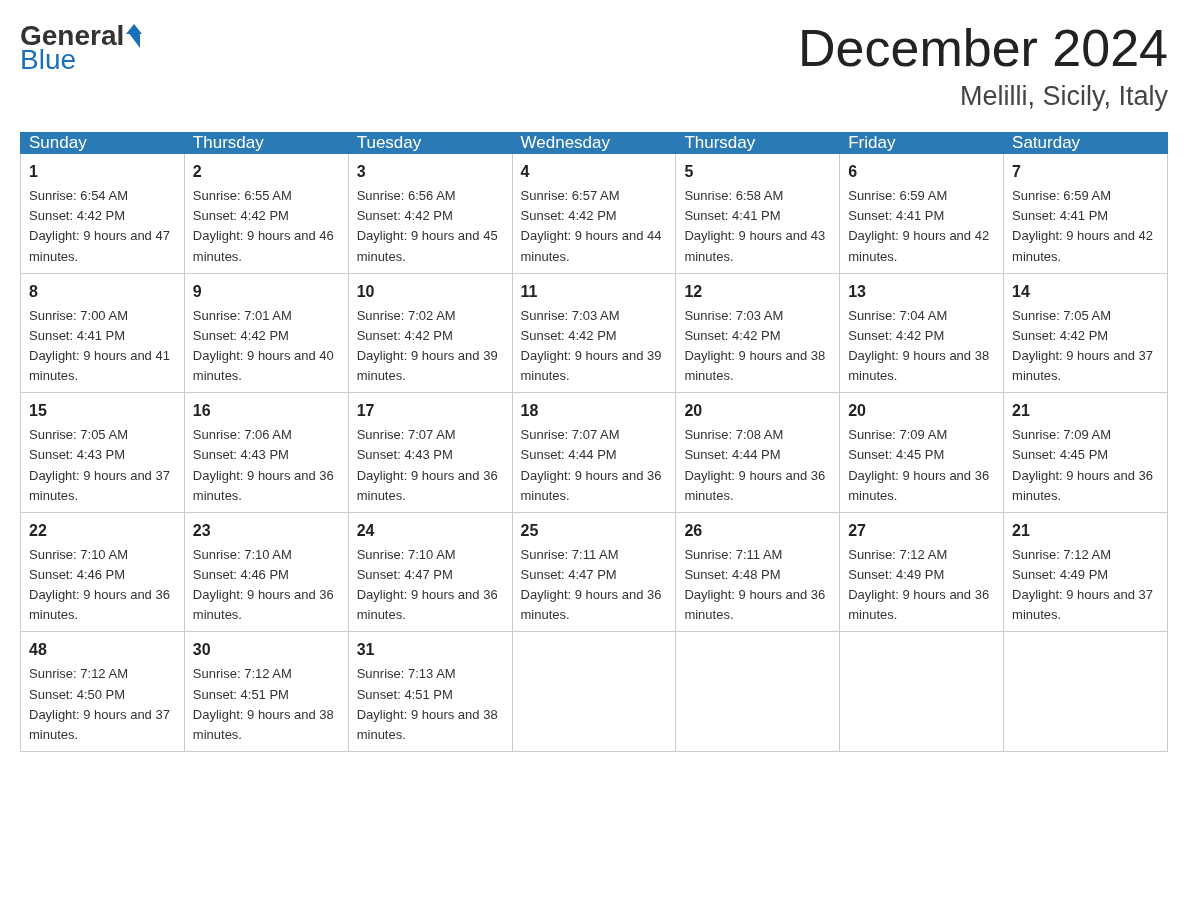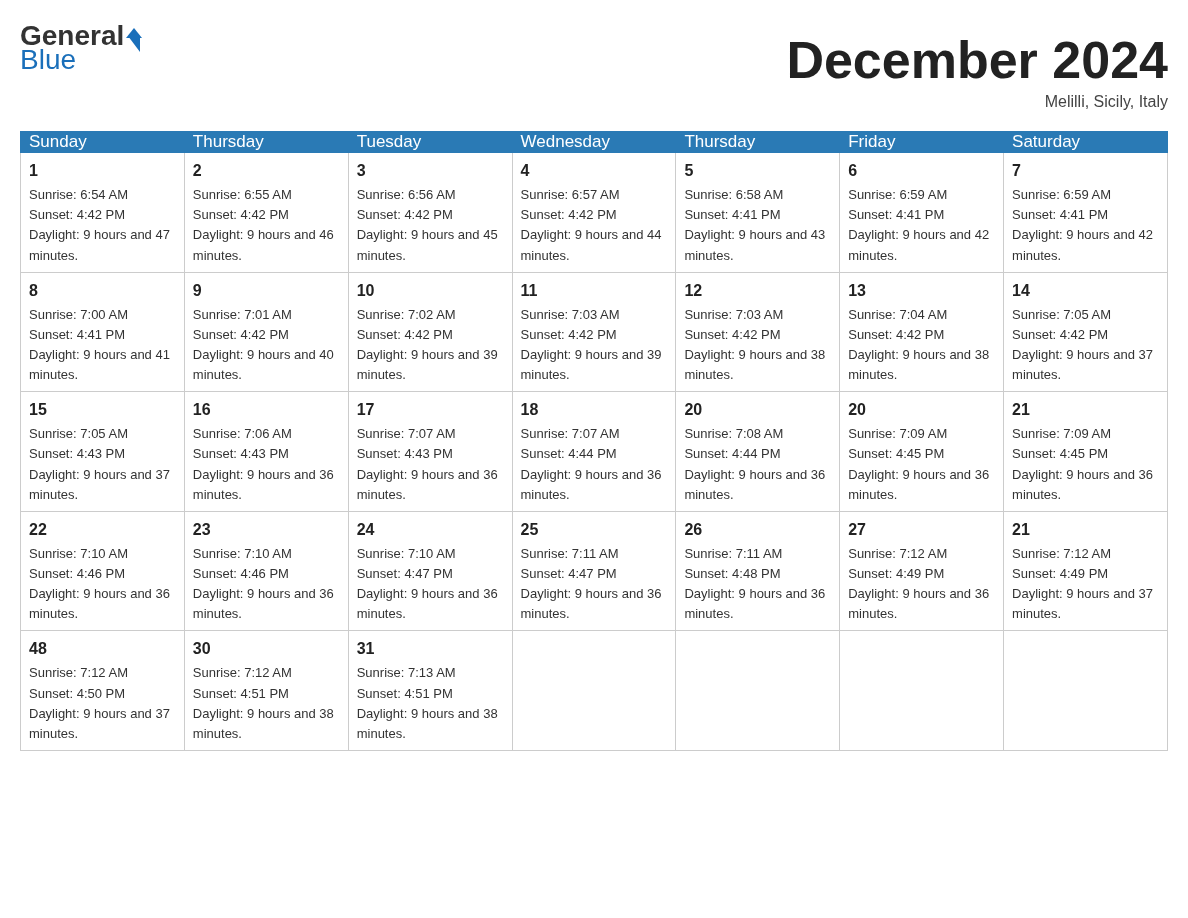--- a/index.html
+++ b/index.html
@@ -28,27 +28,26 @@
     .logo-text-blue {
       font-size: 28px;
       font-weight: normal;
       color: #1a6fba;
     }
     .title-block {
       text-align: right;
     }
     .month-title {
       font-size: 52px;
-      font-weight: bold;
+      font-weight: normal;
       color: #222;
       line-height: 1.1;
-      margin-top: 12px;
     }
     .location {
-      font-size: 16px;
+      font-size: 27px;
       color: #444;
       margin-top: 4px;
     }
     .calendar {
       width: 100%;
       border-collapse: collapse;
       border: 1px solid #aaa;
     }
     .calendar th {
       background-color: #2a7ab5;
@@ -90,21 +89,21 @@
     tr:last-child td {
       border-bottom: 1px solid #ccc;
     }
   </style>
 </head>
 <body>
 
 <div class="header">
   <div class="logo">
     <div style="display:flex; flex-direction:column; align-items:flex-start;">
-      <div style="display:flex; align-items:flex-end;">
+      <div style="display:flex; align-items:flex-start;">
         <span class="logo-text-general">General</span>
         <div style="display:flex; flex-direction:column; align-items:center; margin-left:2px; margin-top:4px;">
           <div style="width:0;height:0;border-left:8px solid transparent;border-right:8px solid transparent;border-bottom:10px solid #1a6fba;"></div>
           <div style="width:0;height:0;border-left:12px solid transparent;border-right:0px solid transparent;border-top:16px solid #1a6fba; margin-top:-2px;"></div>
         </div>
       </div>
       <span class="logo-text-blue" style="margin-top:-8px; margin-left:0;">Blue</span>
     </div>
   </div>
   <div class="title-block">

